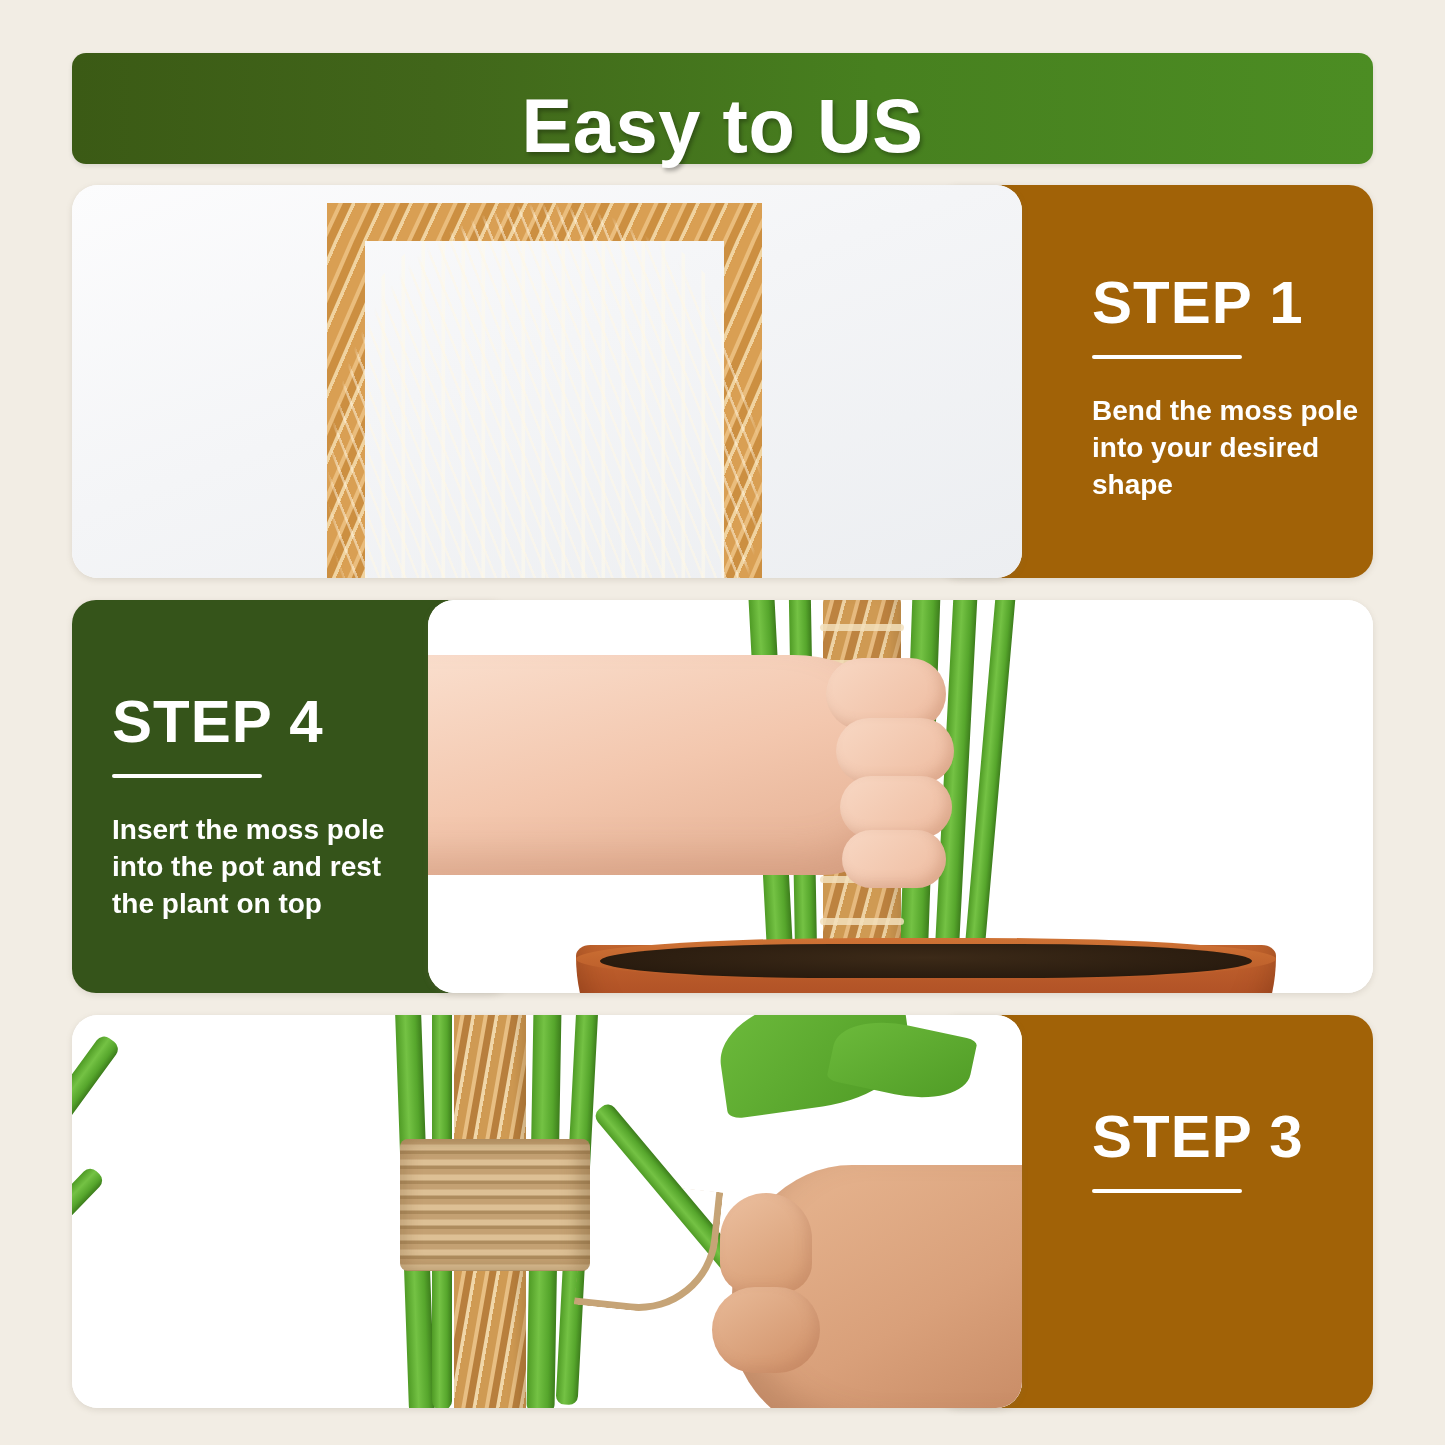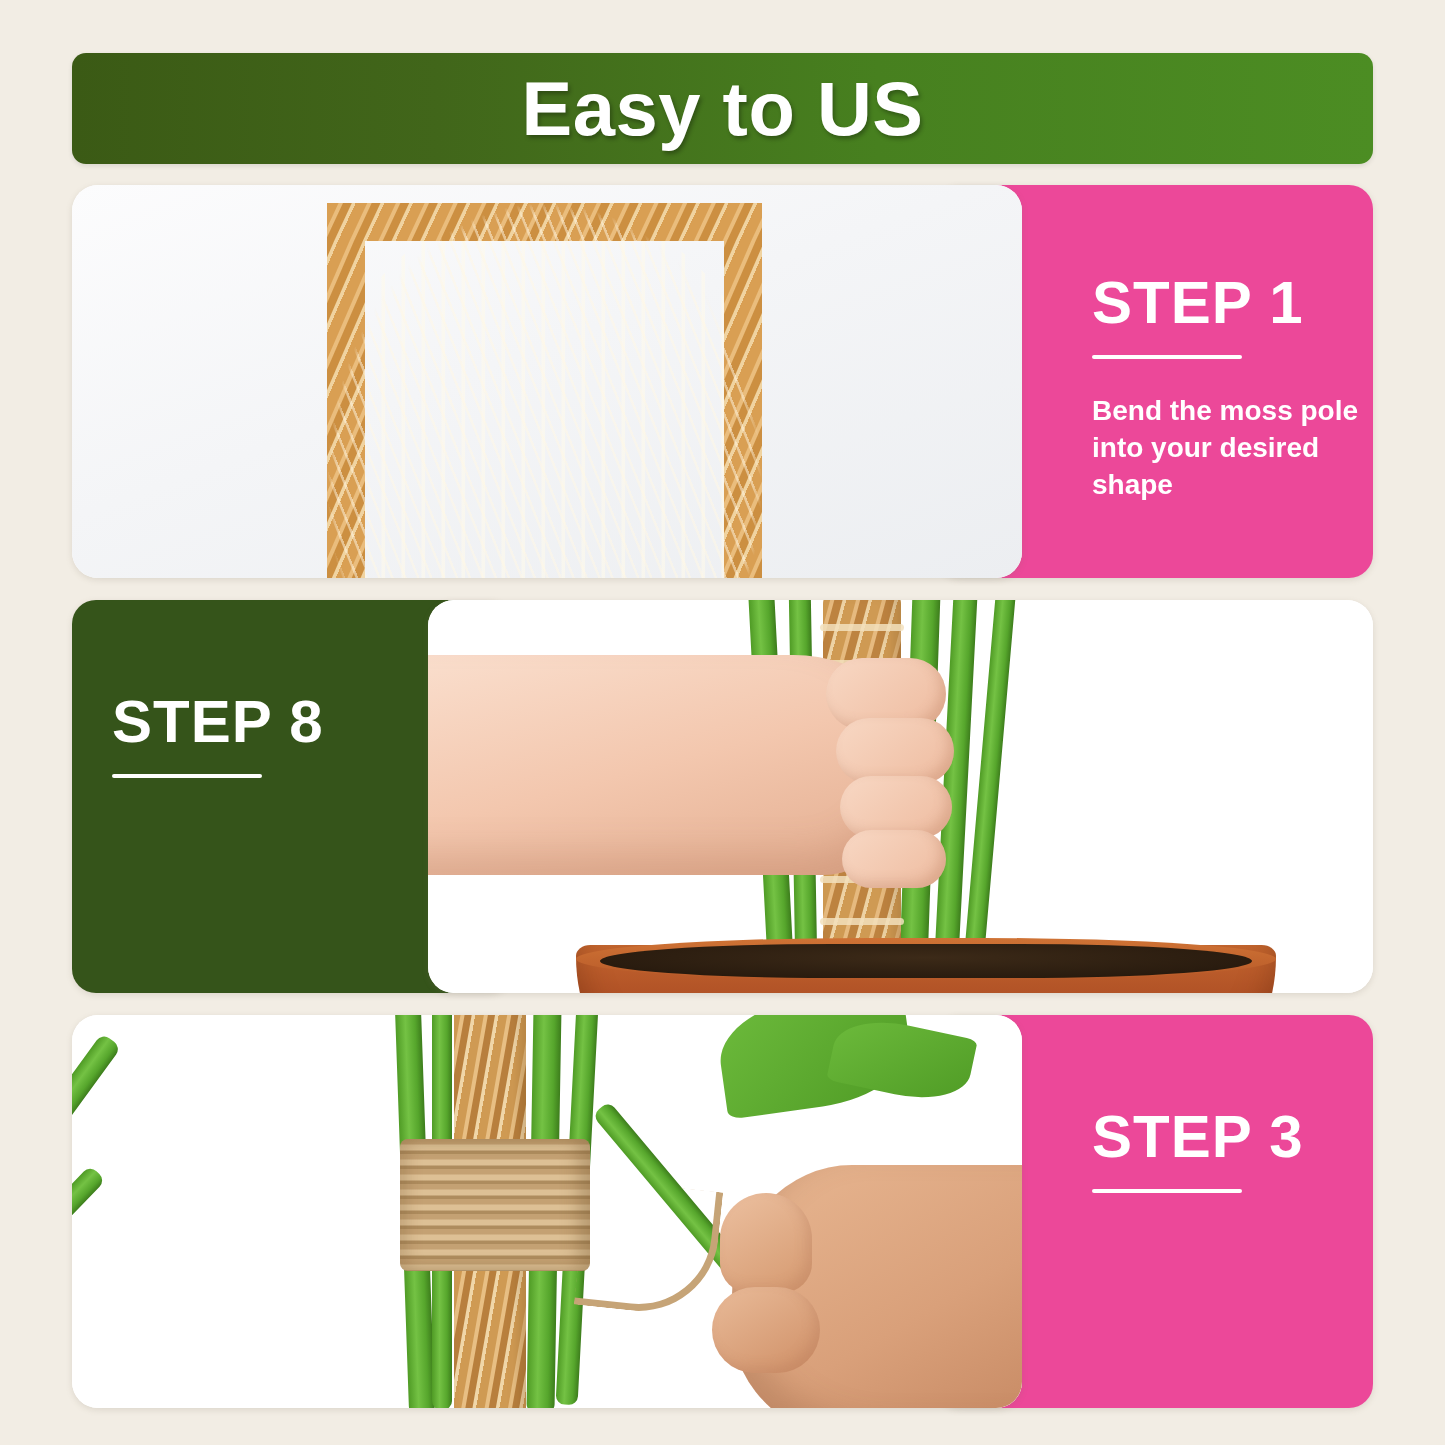--- a/index.html
+++ b/index.html
@@ -23,21 +23,21 @@
   
   .header-bar {
     position: absolute;
     left: 72px;
     top: 53px;
     width: 1301px;
     height: 111px;
     border-radius: 14px;
     background: linear-gradient(90deg, #3b5a15 0%, #41661a 28%, #47801f 62%, #4c8d23 100%);
     display: flex;
-    align-items: center;
+    align-items: flex-end;
     justify-content: center;
     box-shadow: 0 2px 5px rgba(0,0,0,0.10);
   }
   .header-title {
     color: #ffffff;
     font-size: 76px;
     font-weight: bold;
     letter-spacing: 0.5px;
     line-height: 1;
     text-shadow: 2px 3px 4px rgba(0,0,0,0.30);
@@ -45,21 +45,21 @@
   }
 
   
   .row {
     position: absolute;
   }
   .panel {
     position: absolute;
     top: 0;
     height: 100%;
-    background: #ec4899;
+    background: #a16207;
     box-sizing: border-box;
     overflow: hidden;
   }
   .panel.dark { background: #35541a; }
   .panel-inner {
     position: absolute;
   }
   .step-title {
     color: #ffffff;
     font-size: 60px;
@@ -318,22 +318,23 @@
         <div class="coir-tex"></div>
 
       </div>
     </div>
   </div>
 
   <div class="row" style="left:72px; top:600px; width:1301px; height:393px;">
 
     <div class="panel dark card-shadow" style="left:0px; width:440px; border-radius:24px;">
       <div class="panel-inner" style="left:40px; top:92px;">
-        <div class="step-title">STEP 8</div>
+        <div class="step-title">STEP 4</div>
         <div class="step-rule"></div>
+        <div class="step-desc" style="max-width:300px;">Insert the moss pole into the pot and rest the plant on top</div>
       </div>
     </div>
 
     <div class="photo card-shadow" style="left:356px; width:945px; border-radius:26px;">
       <div class="photo-scene">
         <div class="s2-bg"></div>
 
         <div class="stem" style="left:330px; top:-10px; width:26px; height:380px; transform:rotate(-3deg);"></div>
         <div class="stem" style="left:364px; top:-10px; width:22px; height:375px; transform:rotate(-1deg);"></div>
         <div class="stem" style="left:478px; top:-10px; width:28px; height:378px; transform:rotate(2deg);"></div>

